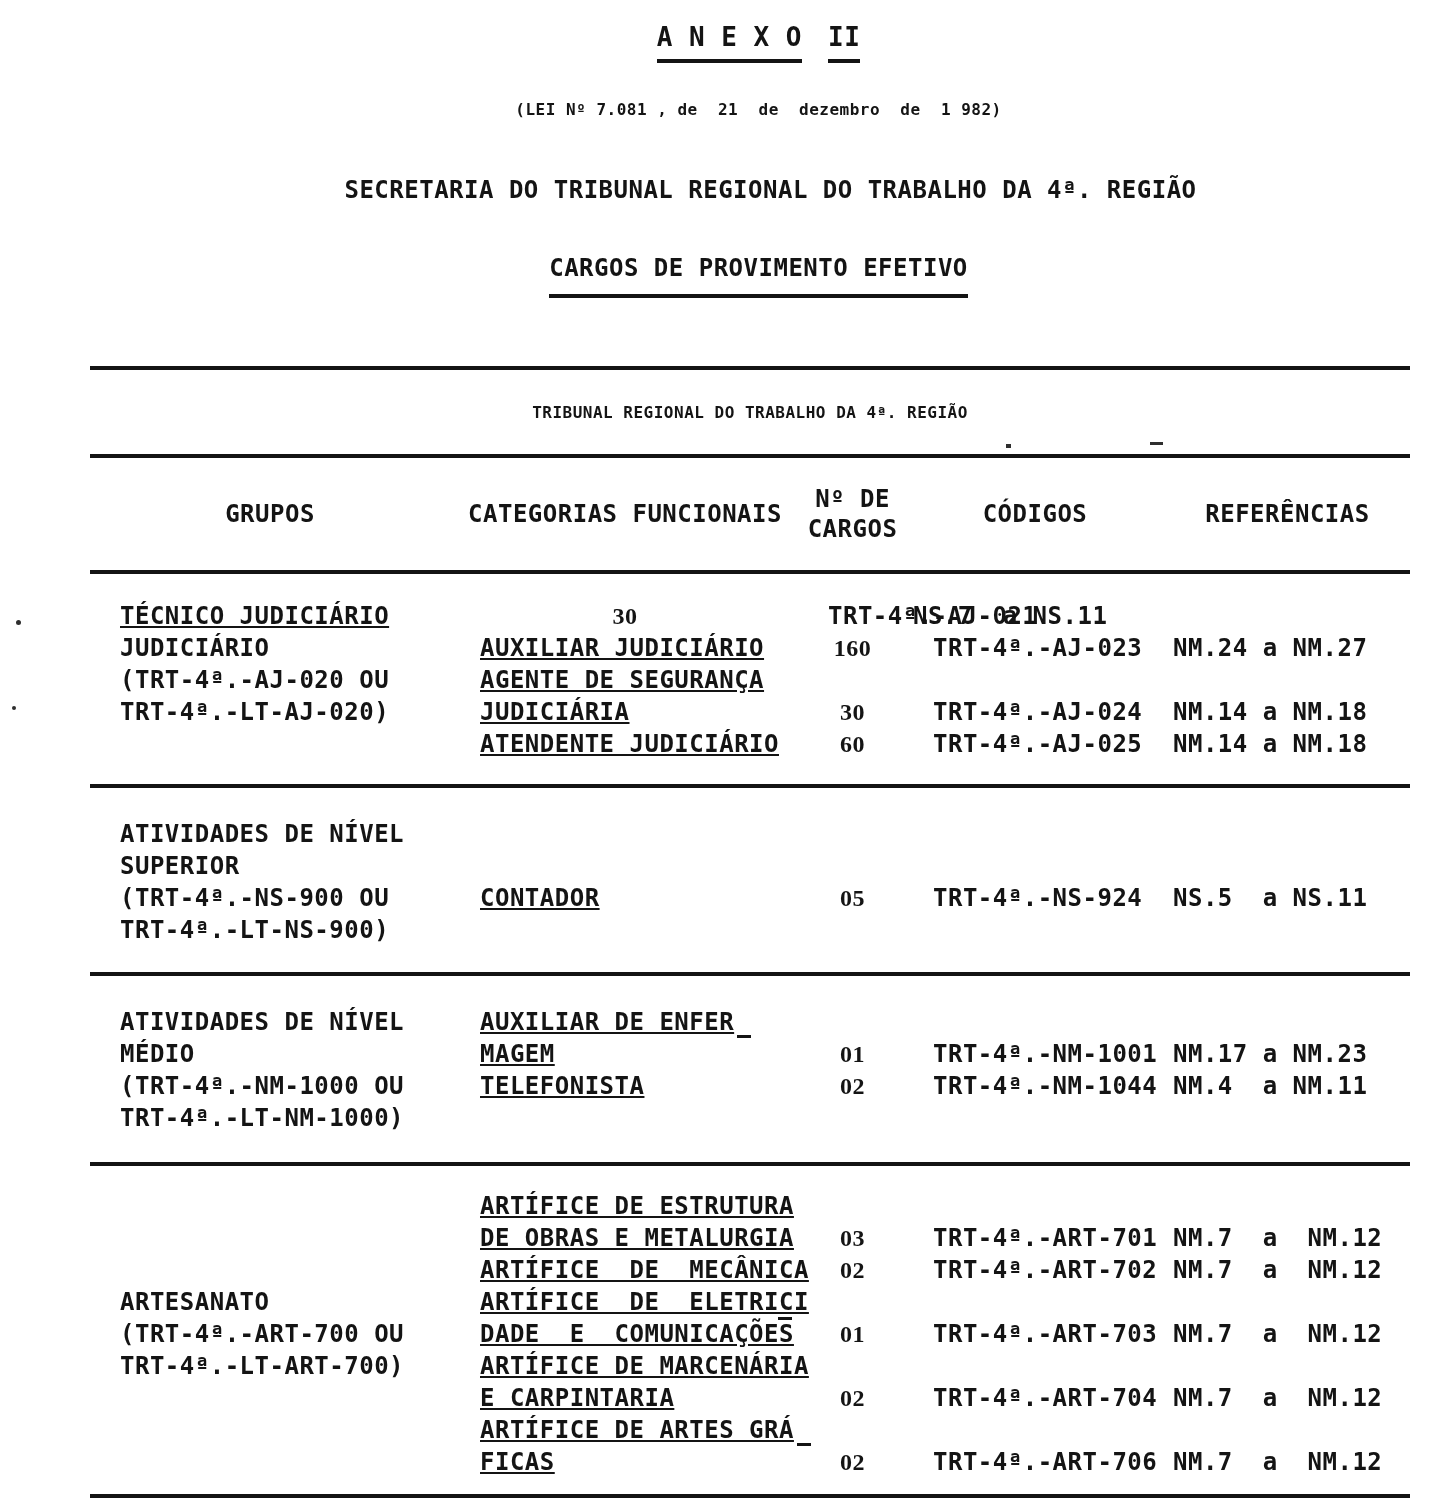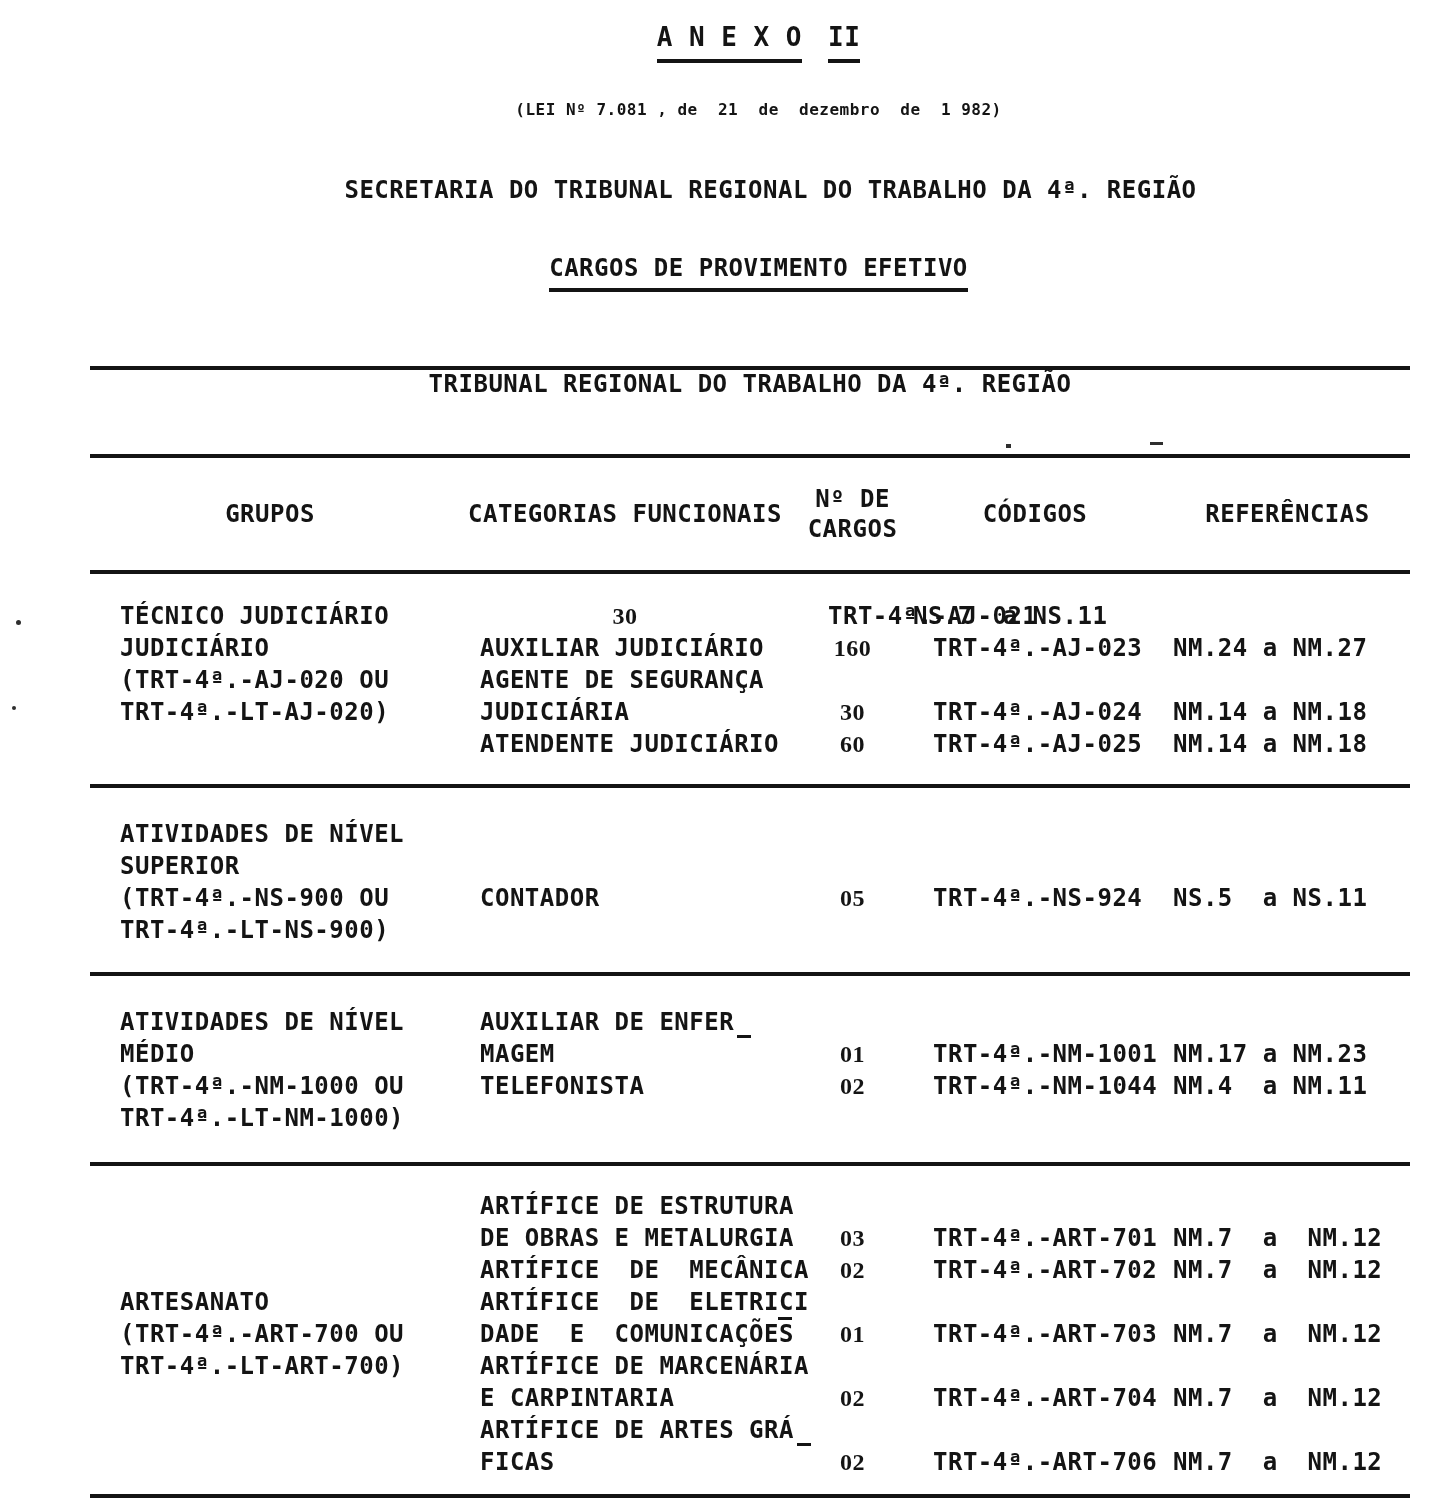--- a/index.html
+++ b/index.html
@@ -11,37 +11,37 @@
   .page{position:absolute;inset:0;overflow:hidden;}
 
   
   .headings{position:absolute;left:80px;top:0;width:1357px;text-align:center;letter-spacing:.5px;}
   .h-title{position:absolute;top:22px;left:0;width:100%;font-size:26px;white-space:pre;}
   .h-title .u{display:inline-block;border-bottom:4px solid #141414;padding-bottom:7px;}
   .h-title .u+ .u{margin-left:26px;}
   .h-law{position:absolute;top:100px;left:0;width:100%;font-size:16px;white-space:pre;}
   .h-secr{position:absolute;top:176px;left:12px;width:100%;font-size:24px;white-space:pre;}
   .h-sub{position:absolute;top:254px;left:0;width:100%;font-size:24px;white-space:pre;}
-  .h-sub .u{display:inline-block;border-bottom:4px solid #141414;padding-bottom:6px;}
+  .h-sub .u{display:inline-block;border-bottom:4px solid #141414;padding-bottom:12px;}
 
   
   .table{position:absolute;left:90px;top:366px;width:1320px;letter-spacing:.5px;}
   .rule{height:4px;background:#141414;}
-  .cap-row{height:84px;display:flex;justify-content:center;
-           font-size:24px;white-space:pre;}
+  .cap-row{height:84px;display:flex;align-items:center;justify-content:center;
+           font-size:16px;white-space:pre;}
   .head-row{height:112px;display:grid;grid-template-columns:360px 350px 105px 260px 245px;
             align-items:center;}
   .hc{text-align:center;font-size:24px;line-height:30px;white-space:pre;}
   .hc span{display:block;}
 
   .trow{display:grid;grid-template-columns:360px 350px 105px 260px 245px;
         height:32px;line-height:32px;font-size:24px;white-space:pre;}
   .cell{overflow:visible;}
   .cg{padding-left:30px;}
-  .cc{padding-left:30px;}
+  .cc{padding-left:30px;text-decoration:underline;}
   .cn{text-align:center;font-family:Liberation Serif, serif;}
   .cco{padding-left:28px;}
   .cr{padding-left:8px;}
 
   .s1{padding:26px 0 24px;}
   .s2{padding:30px 0 26px;}
   .s3{padding:30px 0 28px;}
   .s4{padding:24px 0 16px;}
 
   

